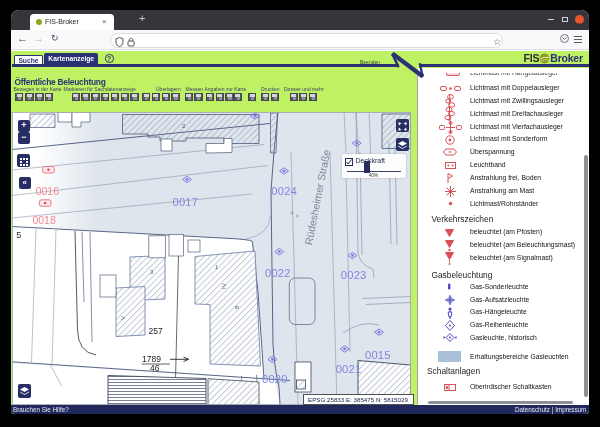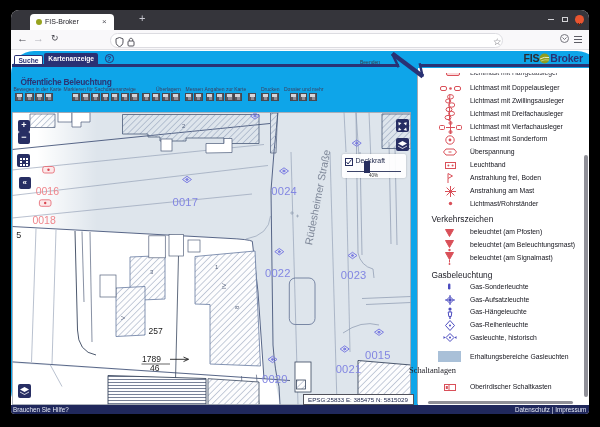--- a/index.html
+++ b/index.html
@@ -17,30 +17,30 @@
 #wclose{left:564px;top:4.5px;width:9px;height:9px;border-radius:50%;background:#e9542f;}
 #navbar{left:0;top:20px;width:578px;height:20px;background:#f9f8fa;border-bottom:1px solid #e0e0e4;}
 .navg{font-size:11px;color:#44444c;top:3px;}
 #urlfield{left:99px;top:2.5px;width:393px;height:15.5px;background:#fff;border:1px solid #dcdce1;border-radius:8px;}
 #urltext{left:27px;top:3.8px;font-size:7.3px;color:#73737c;white-space:nowrap;letter-spacing:-0.15px;}
 #urltext b{color:#1b1b22;font-weight:400;}
 #star{left:382px;top:2.5px;font-size:9.5px;color:#6b6b73;}
 #pocket{left:549px;top:4px;width:9px;height:9px;border:1px solid #77777f;border-radius:50%;}
 #hamb{left:563px;top:6px;width:8px;height:7px;border-top:1.4px solid #5c5c64;border-bottom:1.4px solid #5c5c64;}
 #hamb:after{content:"";position:absolute;left:0;top:1.6px;width:8px;height:1.4px;background:#5c5c64;}
-#page{left:0;top:41px;width:589px;height:363px;background:#0ea5e9;border-radius:23px;}
+#page{left:0;top:41px;width:589px;height:363px;background:#bef264;}
 .fbtab{font-weight:bold;font-size:6.7px;text-align:center;}
 #tabsuche{left:3.2px;top:4px;width:28.5px;height:10.5px;background:#fff;border:1px solid #2a3174;border-bottom:none;color:#2a3174;line-height:10.5px;border-radius:2px 2px 0 0;}
 #tabkarte{left:33.2px;top:2px;width:54px;height:12.5px;background:#2a3174;color:#fff;line-height:12.5px;border-radius:2px 2px 0 0;}
 #qmark{left:94px;top:3px;width:8.5px;height:8.5px;border:1px solid #2a3174;border-radius:50%;color:#2a3174;font-size:7px;line-height:8.5px;text-align:center;font-weight:bold;}
 #beenden{left:349px;top:8px;font-size:5px;color:#3a3a42;}
 #logo{left:512.5px;top:0.5px;font-size:10.5px;font-weight:bold;color:#2b2b33;letter-spacing:-0.2px;}
 #logo .blue{color:#2a3174;}
 .navy{background:#2a3274;}
-#mtitle{left:3.5px;top:25.5px;font-size:8.4px;font-weight:bold;color:#2b3474;letter-spacing:-0.25px;margin-left:6px;}
+#mtitle{left:3.5px;top:25.5px;font-size:8.4px;font-weight:bold;color:#2b3474;letter-spacing:-0.25px;}
 .glabel{font-size:5px;color:#3c4060;top:34.5px;white-space:nowrap;}
 .ti{top:41.8px;width:8.4px;height:8.4px;background:#585860;border-radius:0.5px;box-shadow:inset 0 0 0 0.8px #43434c;}
 .ti i{position:absolute;left:1.6px;top:1.6px;width:5px;height:2.2px;background:#d5d5da;}
 .ti u{position:absolute;left:3px;bottom:1.6px;width:3.2px;height:2.4px;background:#8f8f99;}
 #foot{left:0;top:353.5px;width:578px;height:9.5px;background:#20285c;color:#e6eaf6;font-size:6.3px;}
 .mbtn{background:#272e63;border-radius:2px;color:#fff;text-align:center;}
 #deck{left:331px;top:102.5px;width:64px;height:24px;background:rgba(255,255,255,.93);border-radius:2px;box-shadow:0 0 2px rgba(0,0,0,.25);}
 #epsg{left:291.5px;top:342.5px;width:111px;height:11.5px;background:#fdfdfd;border:1px solid #50505a;font-size:6.2px;color:#20284e;text-align:center;line-height:9.5px;white-space:nowrap;}
 #legend{left:406.5px;top:16.5px;width:171px;height:337px;background:#fff;}
 #legborder{left:405.7px;top:24.4px;width:1px;height:329px;background:#a9a9af;}
@@ -542,21 +542,21 @@
             <path d="M7 0.5 L11 4.5 L7 8.5 L3 4.5 Z" fill="none" stroke="#4b4bbf"></path>
             <path d="M0.5 3 L2.5 4.5 L0.5 6 Z" fill="#4b4bbf"></path>
             <path d="M13.5 3 L11.5 4.5 L13.5 6 Z" fill="#4b4bbf"></path>
             <circle cx="7" cy="4.5" r="1" fill="#4b4bbf"></circle>
           </svg></div>
     <span class="lrow abs" style="left:459px;top:282.7px;">Gasleuchte, historisch</span>
     <div class="abs" style="left:427.2px;top:300.2px;">
           <div style="width:22.5px;height:10.5px;background:#a9c0d8;"></div>
         </div>
     <span class="lrow abs" style="left:459px;top:301.7px;">Erhaltungsbereiche Gasleuchten</span>
-    <span class="lhead abs" style="left:398px;top:315.0px;font-family:Liberation Serif, serif;">Schaltanlagen</span>
+    <span class="lhead abs" style="left:416px;top:315.0px;">Schaltanlagen</span>
     <div class="abs" style="left:433px;top:333.2px;line-height:0;font-size:0;"><svg width="12" height="7" viewBox="0 0 12 7">
             <rect x="0.5" y="0.5" width="11" height="6" fill="none" stroke="#d95059"></rect>
             <path d="M5 0.5 L5 6.5" stroke="#d95059"></path>
             <rect x="1.8" y="2" width="2" height="3" fill="#d95059"></rect>
           </svg></div>
     <span class="lrow abs" style="left:459px;top:332.4px;">Oberirdischer Schaltkasten</span>
     <div id="vscroll" class="abs"></div>
     <div id="hscroll" class="abs"></div>
     <div id="foot" class="abs">
           <span class="abs" style="left:2px;top:1.5px;">Brauchen Sie Hilfe?</span>

